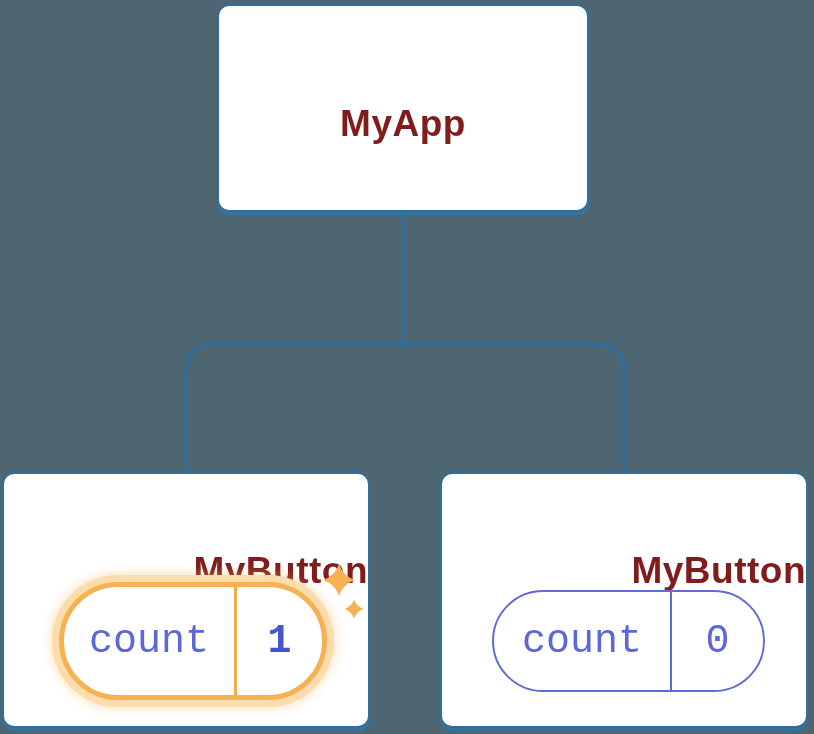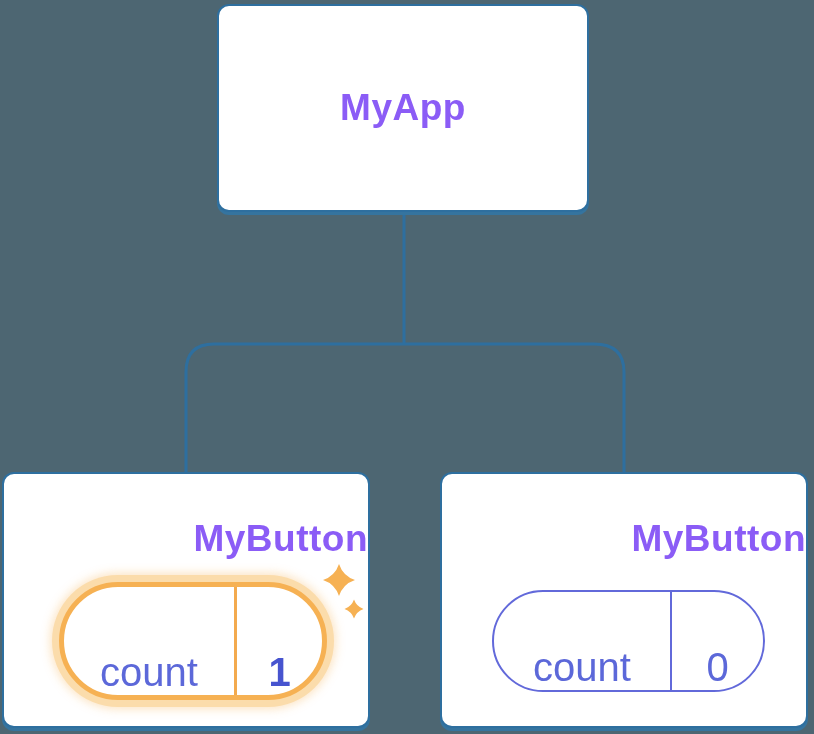--- a/index.html
+++ b/index.html
@@ -29,40 +29,42 @@
   .node-root {
     left: 217px; top: 4px;
     width: 372px; height: 208px;
     display: flex;
     align-items: center;
     justify-content: center;
   }
   .node-child-left  { left: 2px;   top: 472px; width: 368px; height: 256px; }
   .node-child-right { left: 440px; top: 472px; width: 368px; height: 256px; }
   .node-title {
-    color: #8b5cf6;
+    color: #7f1d1d;
     font-size: 37px;
     font-weight: 700;
     letter-spacing: 0.5px;
     white-space: nowrap;
+    margin-top: 32px;
   }
   .child-title {
     position: absolute;
     left: 0; right: 0;
     top: 44px;
     text-align: right;
   }
   .state-pill {
     position: absolute;
     display: flex;
-    align-items: flex-end;
+    align-items: center;
     background: #ffffff;
     border-radius: 999px;
     box-sizing: border-box;
     overflow: hidden;
+    font-family: Liberation Mono, monospace;
   }
   .pill-highlighted {
     left: 55px; top: 108px;
     width: 268px; height: 118px;
     border: 5px solid #f6b153;
     box-shadow: 0 0 0 7px #fbdcab, 0 0 10px 9px rgba(246,177,83,0.35);
   }
   .pill-normal {
     left: 50px; top: 116px;
     width: 273px; height: 102px;

